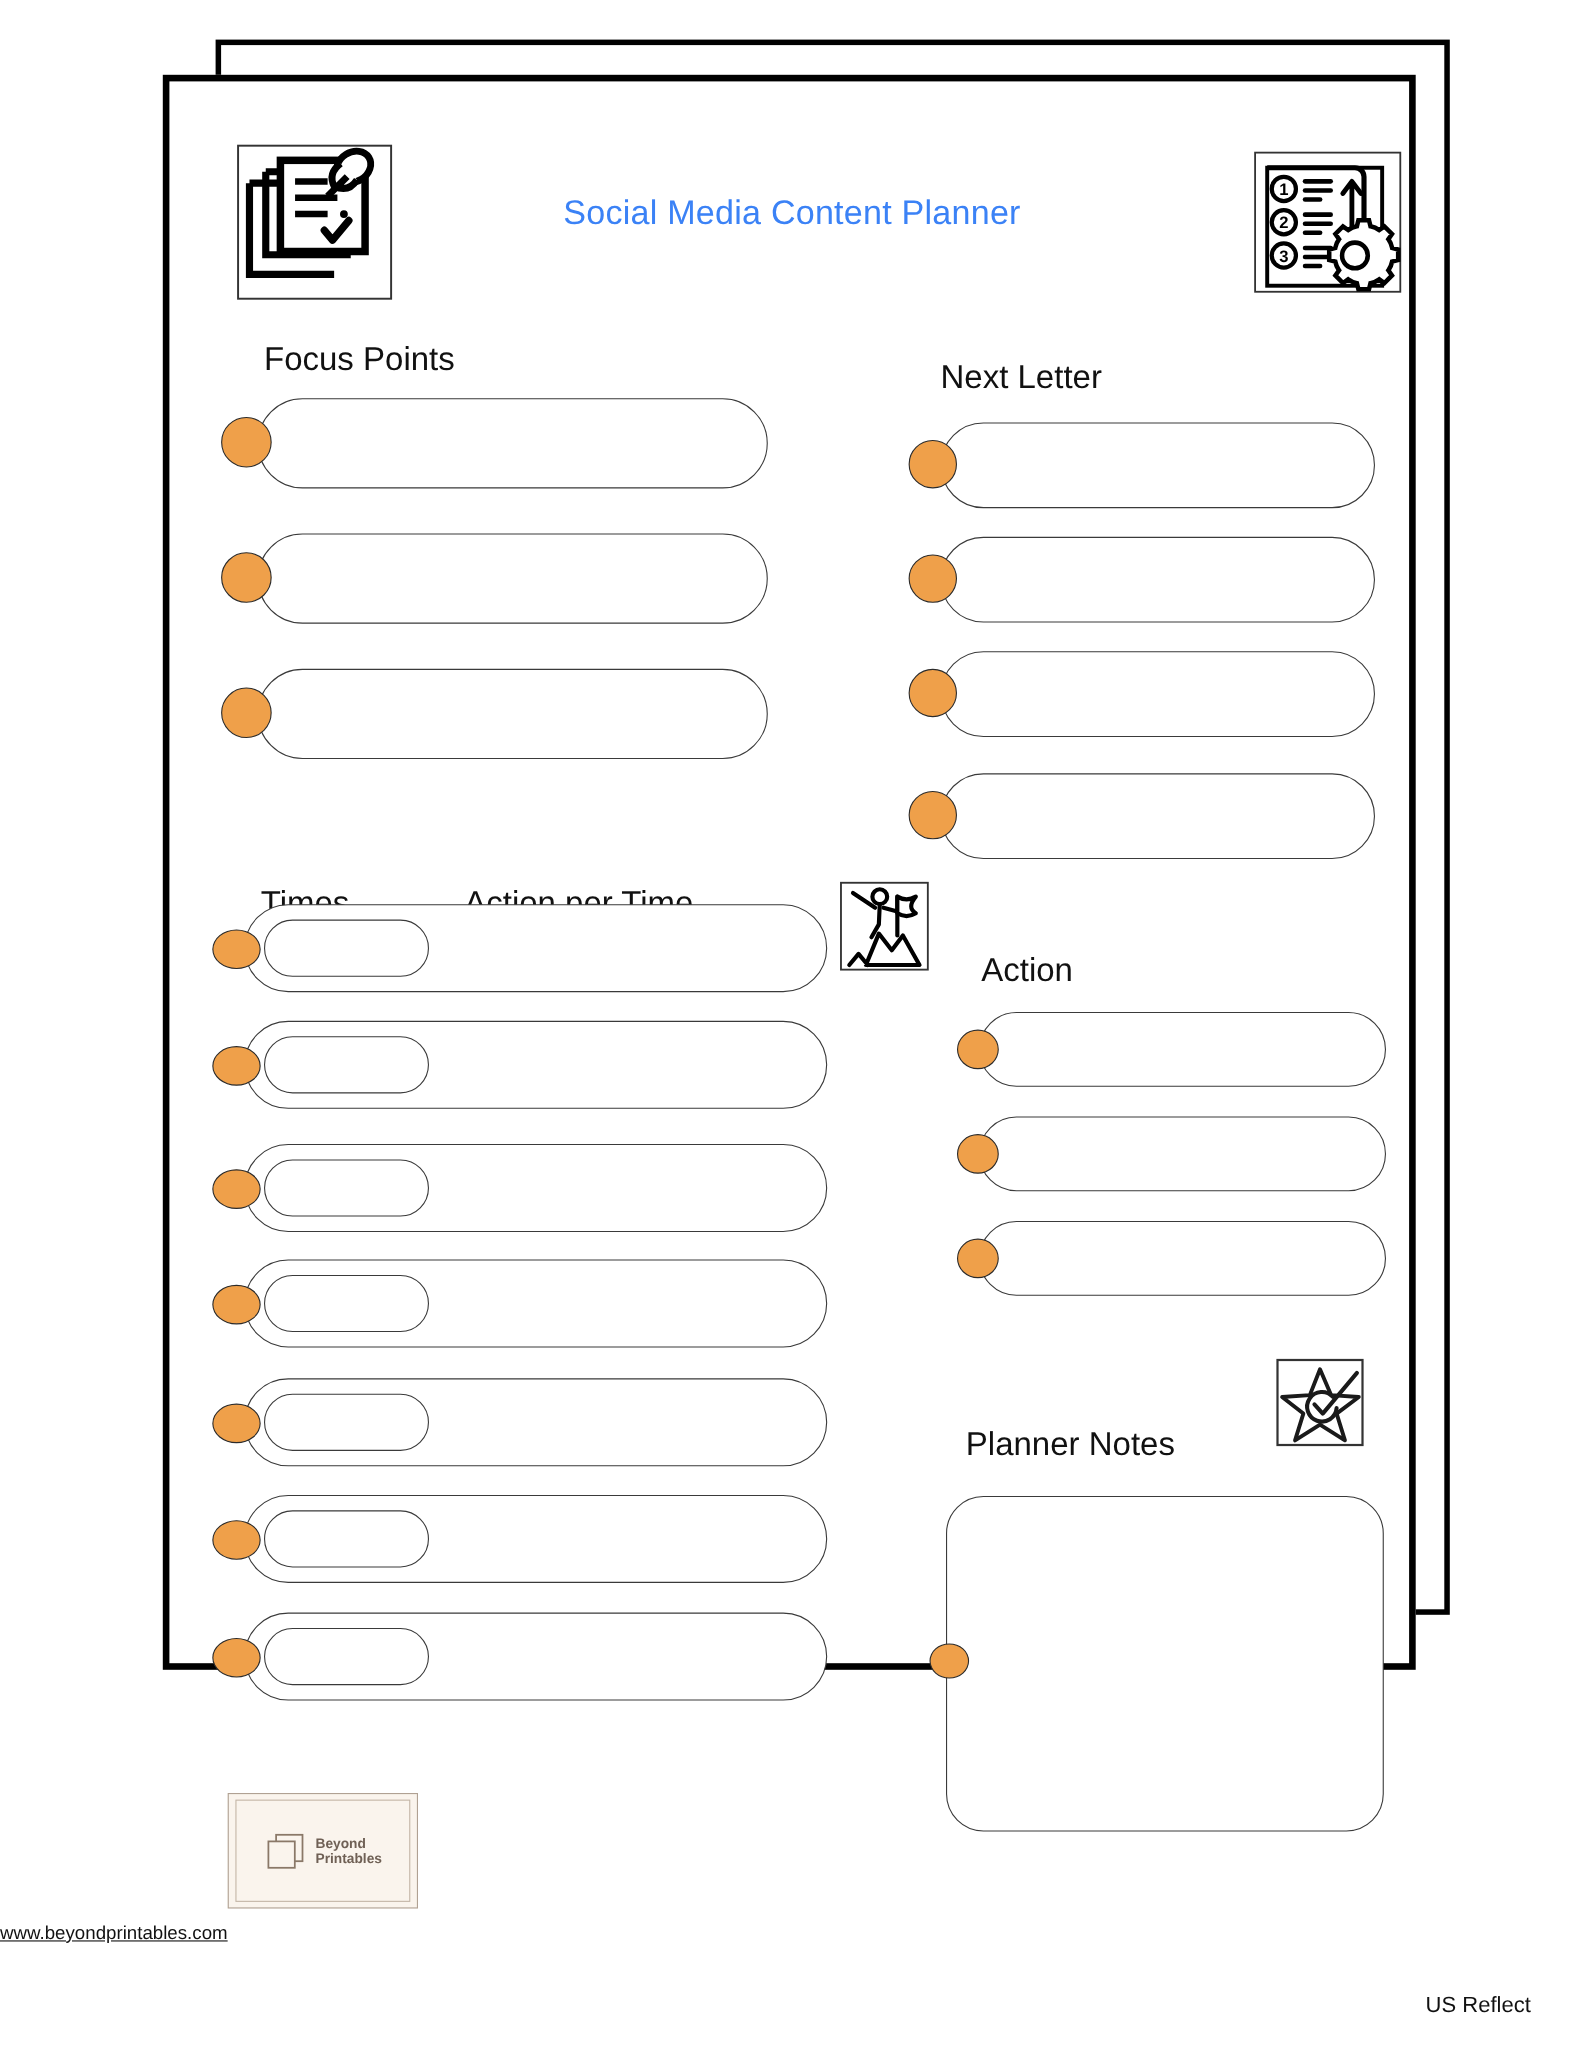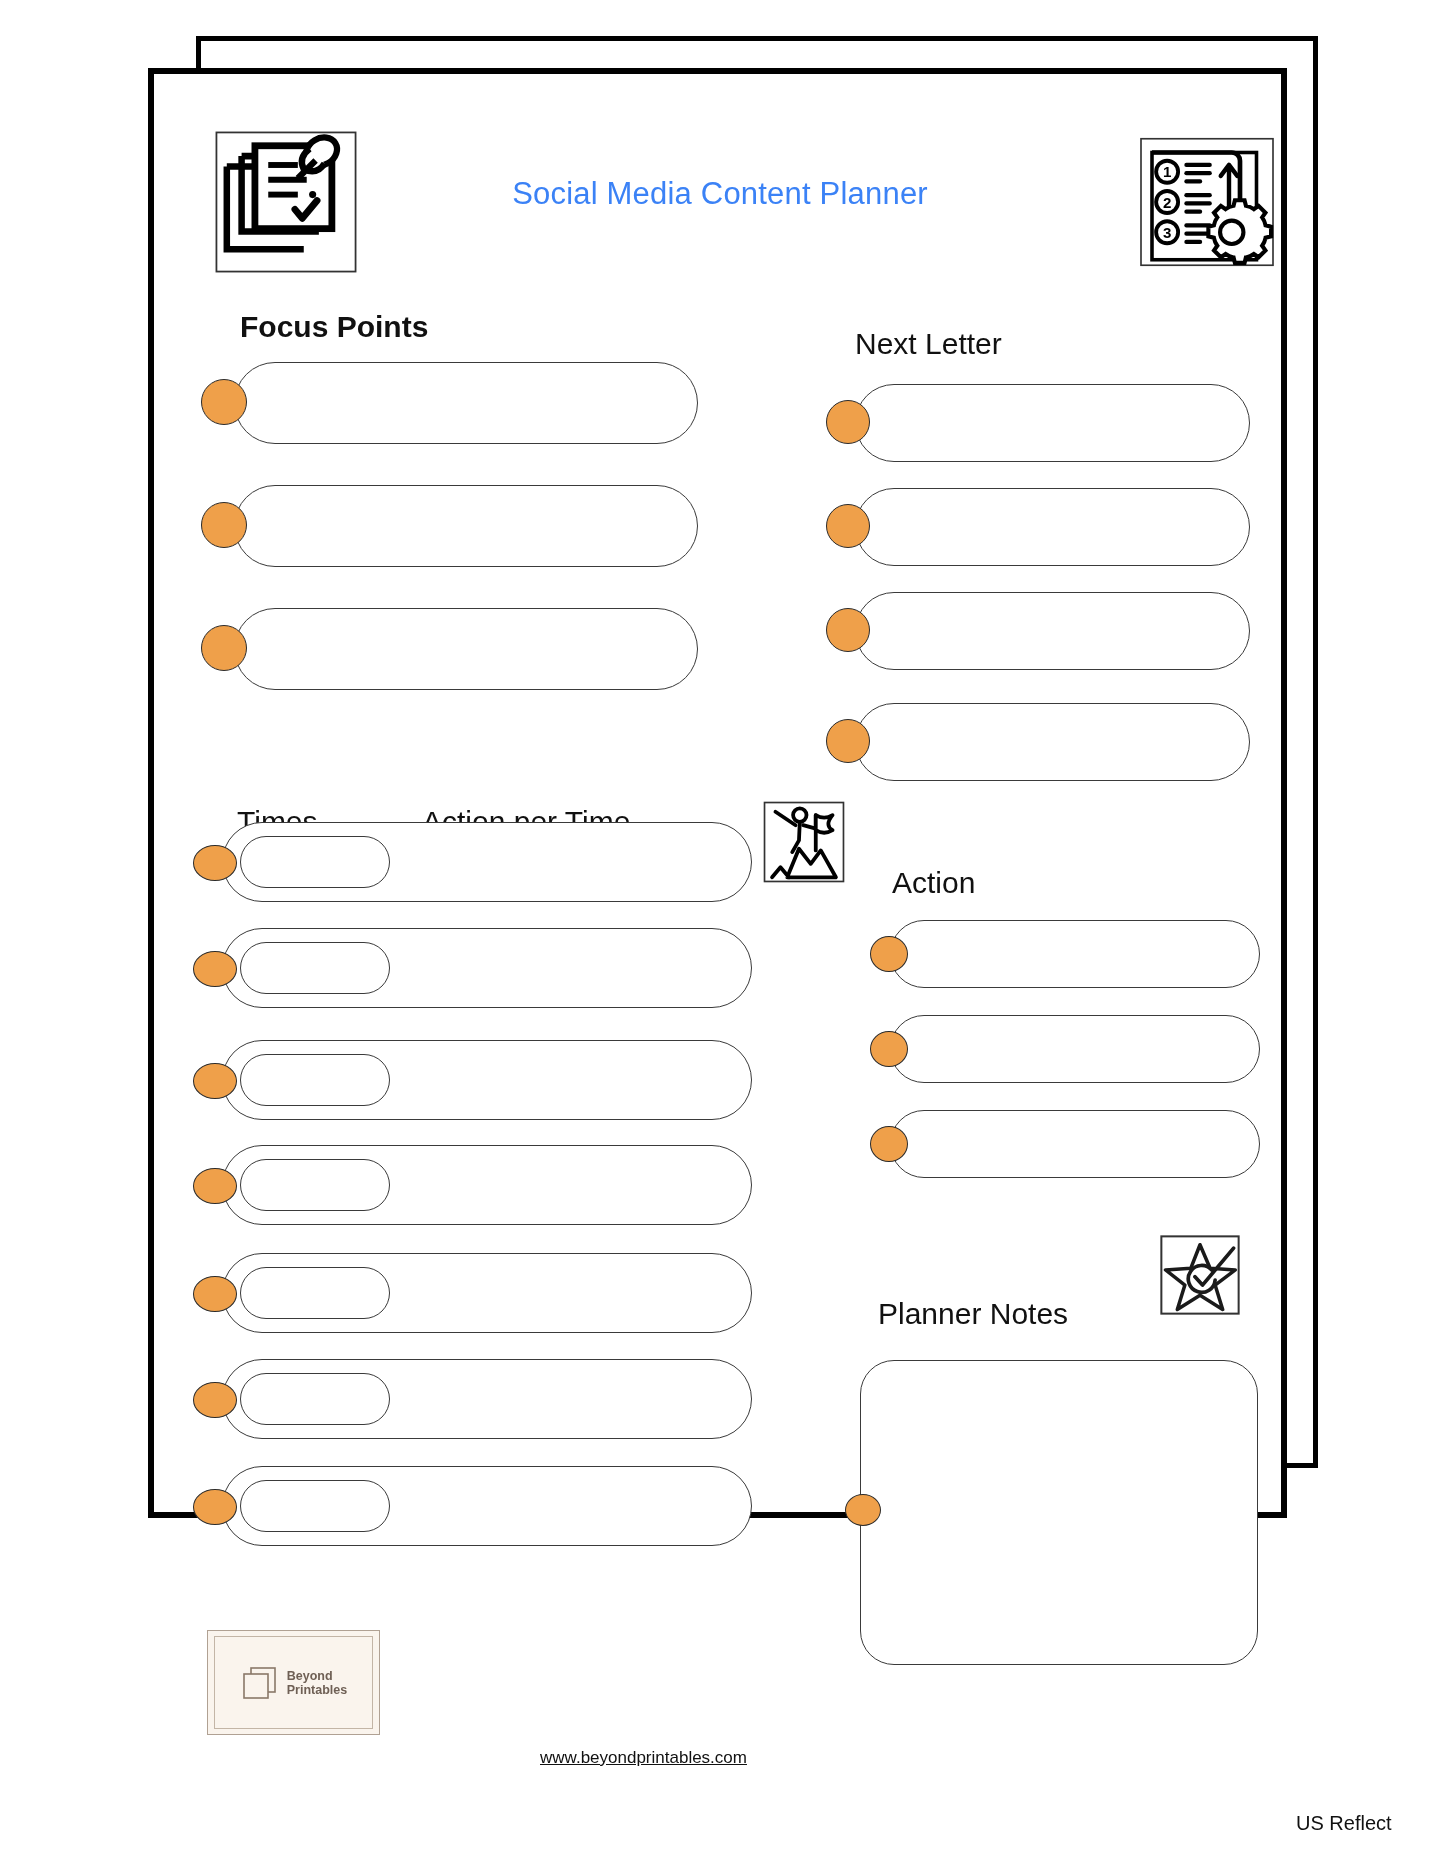--- a/index.html
+++ b/index.html
@@ -58,21 +58,21 @@
     background:#faf4ed;border:1.5px solid #b0a193;box-sizing:border-box;
   }
   .logo-inner{
     position:absolute;left:6px;top:5px;right:6px;bottom:5px;
     border:1px solid #c3b5a6;box-sizing:border-box;
     display:flex;align-items:center;justify-content:center;gap:7px;
   }
   .logo-mark{width:40px;height:38px;flex:none;}
   .logo-text{font-size:12.5px;line-height:14px;color:#6f6055;font-weight:bold;}
   .site-url{
-    position:absolute;left:0;top:1748px;width:1287px;text-align:center;
+    position:absolute;left:0;top:1748px;width:1287px;text-align:left;
     font-size:17px;color:#111;text-decoration:underline;
   }
   .paper-size{
     position:absolute;left:1296px;top:1812px;font-size:20px;color:#111;
   }
 </style>
 </head>
 <body>
 
 <div class="sheet-back"></div>
@@ -131,21 +131,21 @@
         <line x1="35" y1="77" x2="45" y2="77"></line>
     </g>
     <path d="M66 52 V22 M60 29 L66 21 L72 29" fill="none" stroke="#000" stroke-width="3.2" stroke-linecap="round" stroke-linejoin="round"></path>
     <g transform="translate(68,70)">
       <path d="M-17 -4 l4 -1 a14 14 0 0 1 2.5 -5.8 l-2.4 -3.4 l5 -5 l3.4 2.4 a14 14 0 0 1 5.8 -2.5 l1 -4 h7 l1 4 a14 14 0 0 1 5.8 2.5 l3.4 -2.4 l5 5 l-2.4 3.4 a14 14 0 0 1 2.5 5.8 l4 1 v7 l-4 1 a14 14 0 0 1 -2.5 5.8 l2.4 3.4 l-5 5 l-3.4 -2.4 a14 14 0 0 1 -5.8 2.5 l-1 4 h-7 l-1 -4 a14 14 0 0 1 -5.8 -2.5 l-3.4 2.4 l-5 -5 l2.4 -3.4 a14 14 0 0 1 -2.5 -5.8 l-4 -1 z" fill="#fff" stroke="#000" stroke-width="3"></path>
       <circle cx="0" cy="0" r="8.5" fill="#fff" stroke="#000" stroke-width="3"></circle>
     </g>
   </svg>
 </div>
 
-<div class="sec-hd" style="left:240px;top:310px;font-weight:bold;">Focus Points</div>
+<div class="sec-hd" style="left:240px;top:310px;">Focus Points</div>
 
 <div class="pill" style="left:234px;top:362px;width:464px;height:82px;"></div>
 <div class="bullet" style="left:201px;top:379px;width:46px;height:46px;"></div>
 
 <div class="pill" style="left:234px;top:485px;width:464px;height:82px;"></div>
 <div class="bullet" style="left:201px;top:502px;width:46px;height:46px;"></div>
 
 <div class="pill" style="left:234px;top:608px;width:464px;height:82px;"></div>
 <div class="bullet" style="left:201px;top:625px;width:46px;height:46px;"></div>
 

